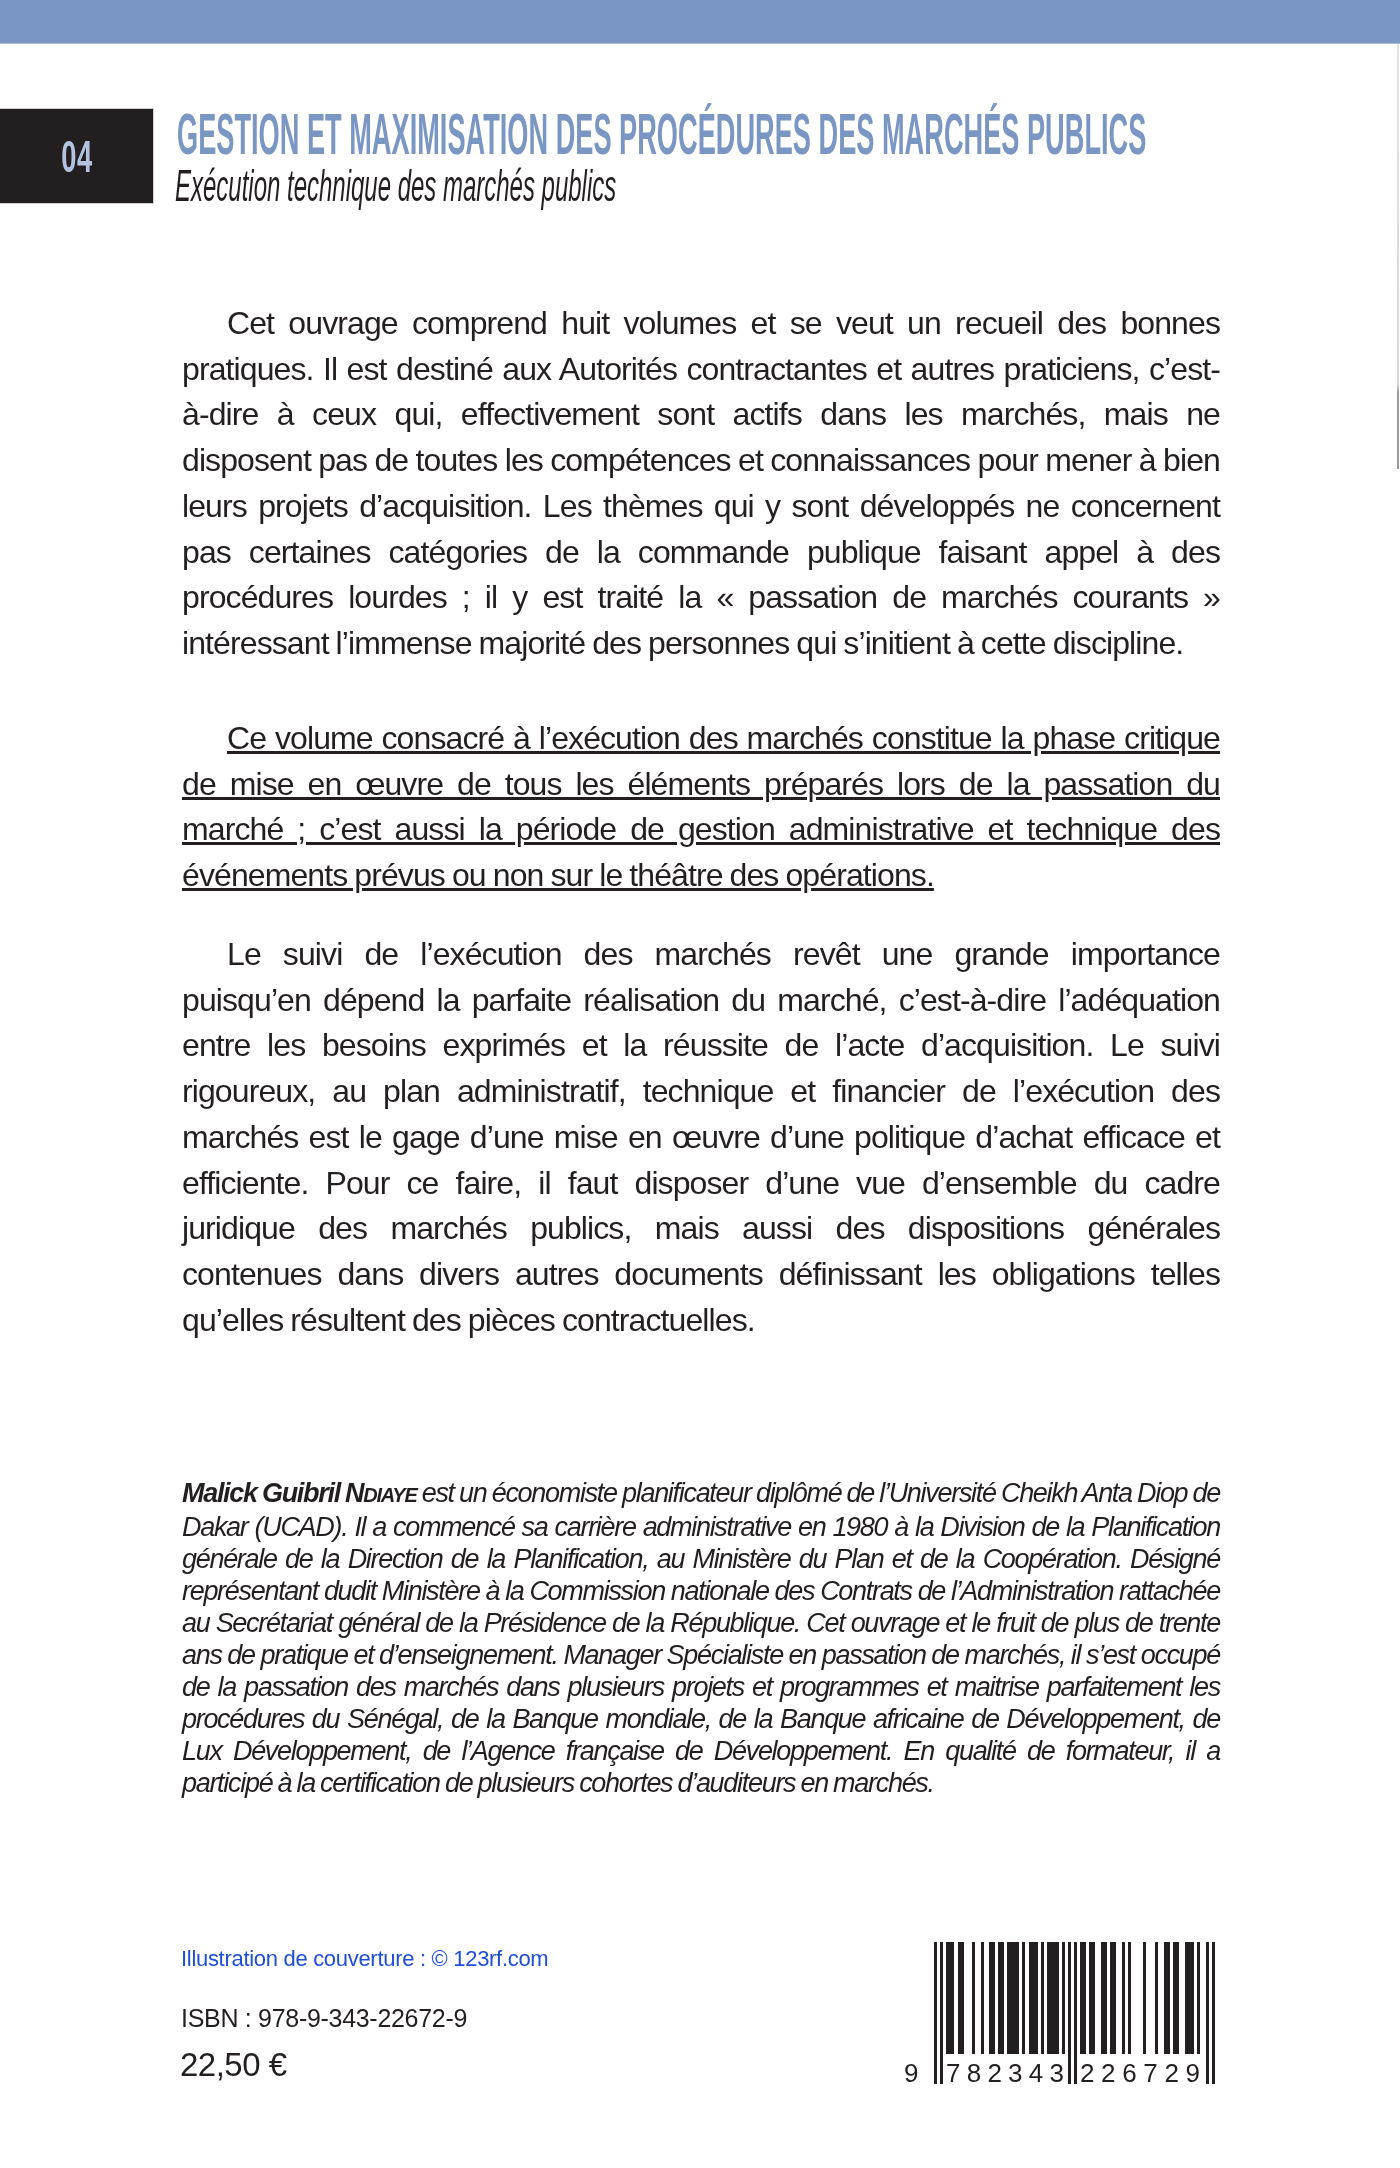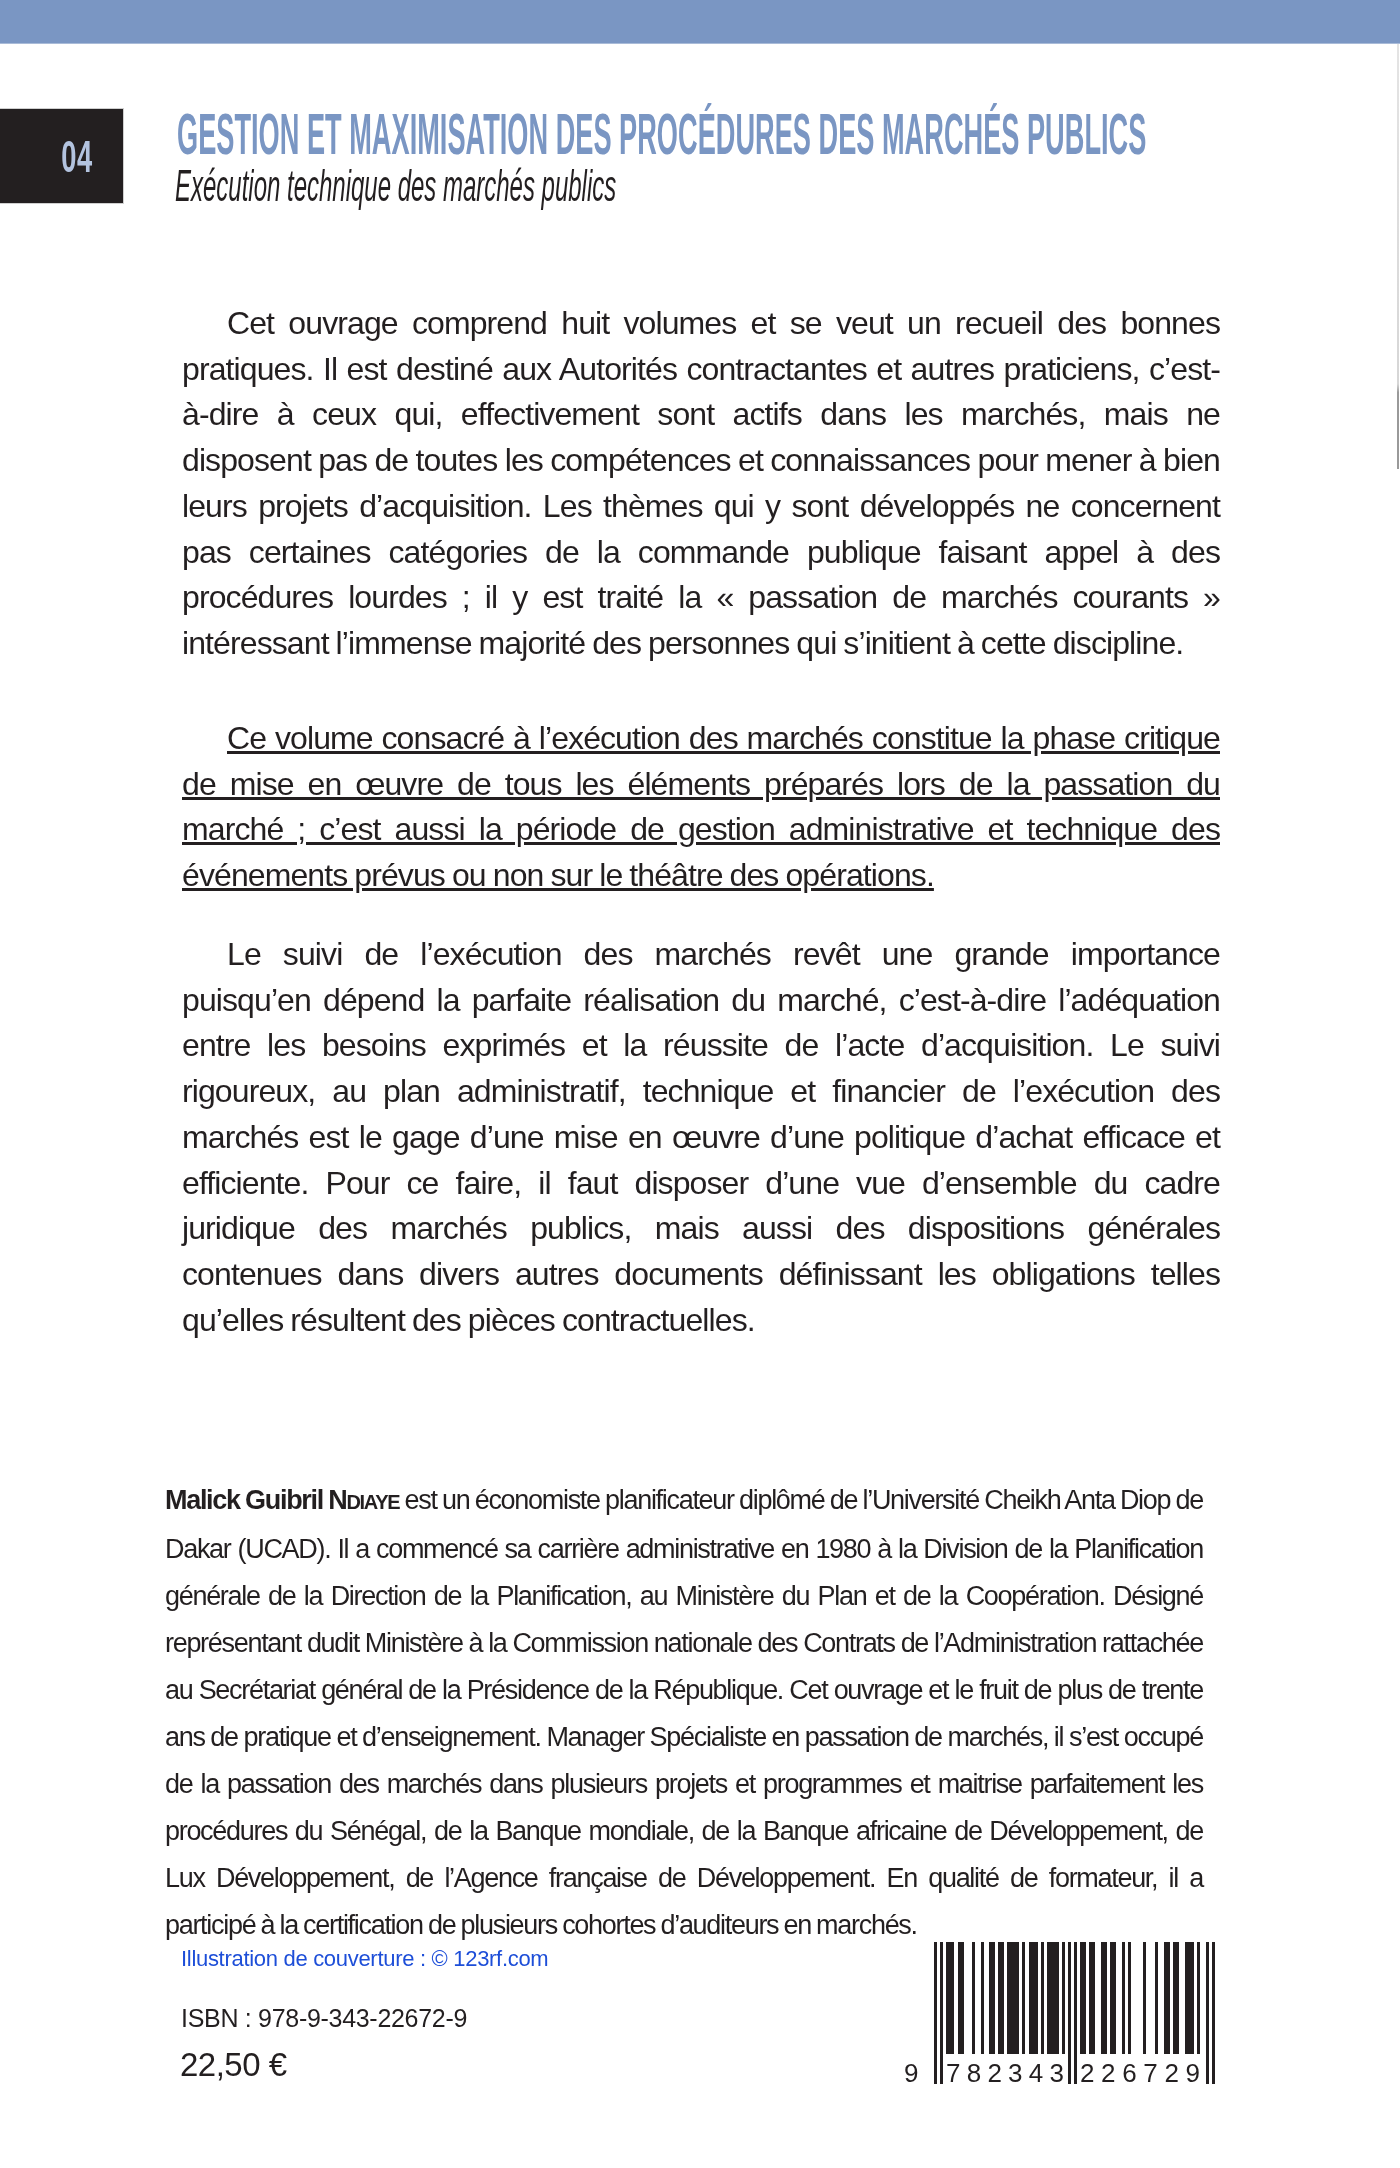--- a/index.html
+++ b/index.html
@@ -3,30 +3,30 @@
 <meta charset="utf-8">
 <style>
   html, body { margin: 0; padding: 0; }
   body {
     width: 1400px; height: 2168px; position: relative; overflow: hidden;
     background: #ffffff; color: #231f20;
     font-family: "Liberation Sans", sans-serif;
   }
   .top-band { position: absolute; left: 0; top: 0; width: 1400px; height: 43px; background: #7a96c3; border-bottom: 1px solid #a9bbd8; }
   .edge-line { position: absolute; right: 1px; top: 44px; width: 2px; height: 425px; background: linear-gradient(#e4e4e4 0%, #d6d6d6 80%, #9a9a9a 82%, #9a9a9a 100%); }
-  .vol-box { position: absolute; left: 0; top: 108px; width: 124px; height: 96px; background: #231f20; border: 1px solid #cfcfcf; border-left: none; box-sizing: border-box; }
+  .vol-box { position: absolute; left: 0; top: 108px; width: 154px; height: 96px; background: #231f20; border: 1px solid #cfcfcf; border-left: none; box-sizing: border-box; }
   .vol-num { position: absolute; left: 0; top: 0; width: 154px; height: 96px; display: flex; align-items: center; justify-content: center; color: #b3c3df; font-family: "Liberation Sans", sans-serif; font-weight: bold; font-size: 44px; transform: scaleX(0.62); letter-spacing: 1px; }
   .series-title { position: absolute; left: 177px; top: 104px; white-space: nowrap; color: #7a96c3; font-family: "Liberation Sans", sans-serif; font-weight: bold; font-size: 57px; line-height: 60px; transform-origin: 0 0; transform: scaleX(0.477); letter-spacing: 0; }
   .book-subtitle { position: absolute; left: 175px; top: 160px; white-space: nowrap; color: #231f20; font-family: "Liberation Sans", sans-serif; font-style: italic; font-size: 44px; line-height: 52px; transform-origin: 0 0; transform: scaleX(0.545); }
   .body-text { position: absolute; left: 182px; width: 1038px; font-size: 32px; line-height: 45.7px; text-align: justify; letter-spacing: -0.9px; word-spacing: -1px; }
   .body-text p { margin: 0; text-indent: 45px; }
   .p1 { top: 276px; margin-top: 25px; }
   .p2 { top: 716px; text-decoration: underline; }
   .p3 { top: 932px; }
-  .bio { position: absolute; left: 165px; top: 1477px; width: 1038px; font-size: 27px; line-height: 47px; text-align: justify; letter-spacing: -1.3px; word-spacing: -1px; }
+  .bio { position: absolute; left: 182px; top: 1477px; width: 1038px; font-size: 27px; line-height: 32px; font-style: italic; text-align: justify; letter-spacing: -1.3px; word-spacing: -1px; }
   .bio .author { font-weight: bold; }
   .bio .author-sc { font-weight: bold; font-size: 20px; }
   .credit { position: absolute; left: 181px; top: 1946px; font-size: 22px; letter-spacing: -0.3px; color: #1d4ed8; }
   .isbn { position: absolute; left: 181px; top: 2004px; font-size: 25px; letter-spacing: -0.3px; }
   .price { position: absolute; left: 180px; top: 2046px; font-size: 33px; letter-spacing: -0.5px; }
   .barcode { position: absolute; left: 898px; top: 1936px; width: 330px; height: 150px; background: #ffffff; }
   .barcode svg { display: block; }
 </style>
 </head>
 <body>

